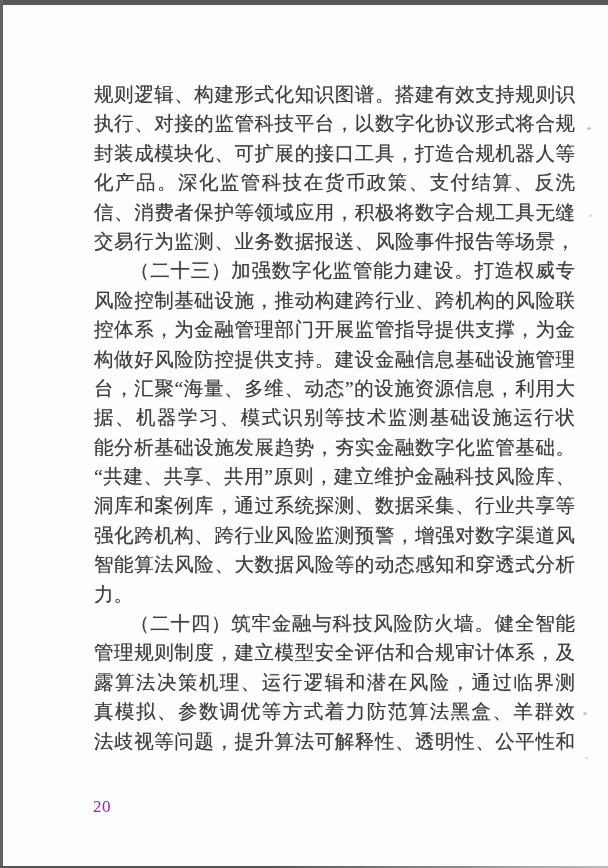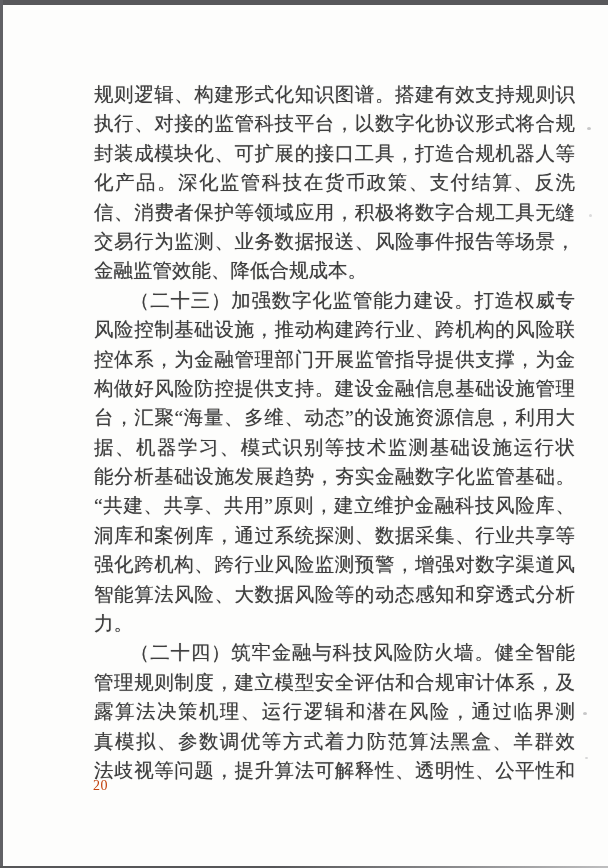--- a/index.html
+++ b/index.html
@@ -50,23 +50,23 @@
     text-align-last: justify;
     text-justify: inter-character;
     text-shadow: 0 0 0.7px rgba(70,70,70,0.65);
     overflow: hidden;
   }
   .line.indent { text-indent: 36px; }
   .line.para-end { text-align-last: left; }
   .page-number {
     position: absolute;
     left: 93px;
-    top: 778px;
-    font-size: 14px;
-    color: #c2410c;
+    top: 797px;
+    font-size: 17px;
+    color: #a21caf;
     letter-spacing: 0.5px;
   }
   
   .speck {
     position: absolute;
     width: 4px; height: 3px;
     background: #9b9b9d;
     border-radius: 50%;
     opacity: 0.55;
   }
@@ -91,21 +91,20 @@
 
   <div class="text-block">
 
     <div>
       <div class="line">规则逻辑、构建形式化知识图谱。搭建有效支持规则识读、</div>
       <div class="line">执行、对接的监管科技平台，以数字化协议形式将合规要求</div>
       <div class="line">封装成模块化、可扩展的接口工具，打造合规机器人等专业</div>
       <div class="line">化产品。深化监管科技在货币政策、支付结算、反洗钱、征</div>
       <div class="line">信、消费者保护等领域应用，积极将数字合规工具无缝嵌入</div>
       <div class="line">交易行为监测、业务数据报送、风险事件报告等场景，提升</div>
-      <div class="line para-end">金融监管效能、降低合规成本。</div>
     </div>
 
     <div>
       <div class="line indent">（二十三）加强数字化监管能力建设。打造权威专业化</div>
       <div class="line">风险控制基础设施，推动构建跨行业、跨机构的风险联防联</div>
       <div class="line">控体系，为金融管理部门开展监管指导提供支撑，为金融机</div>
       <div class="line">构做好风险防控提供支持。建设金融信息基础设施管理平</div>
       <div class="line">台，汇聚“海量、多维、动态”的设施资源信息，利用大数</div>
       <div class="line">据、机器学习、模式识别等技术监测基础设施运行状况、智</div>
       <div class="line">能分析基础设施发展趋势，夯实金融数字化监管基础。按照</div>

